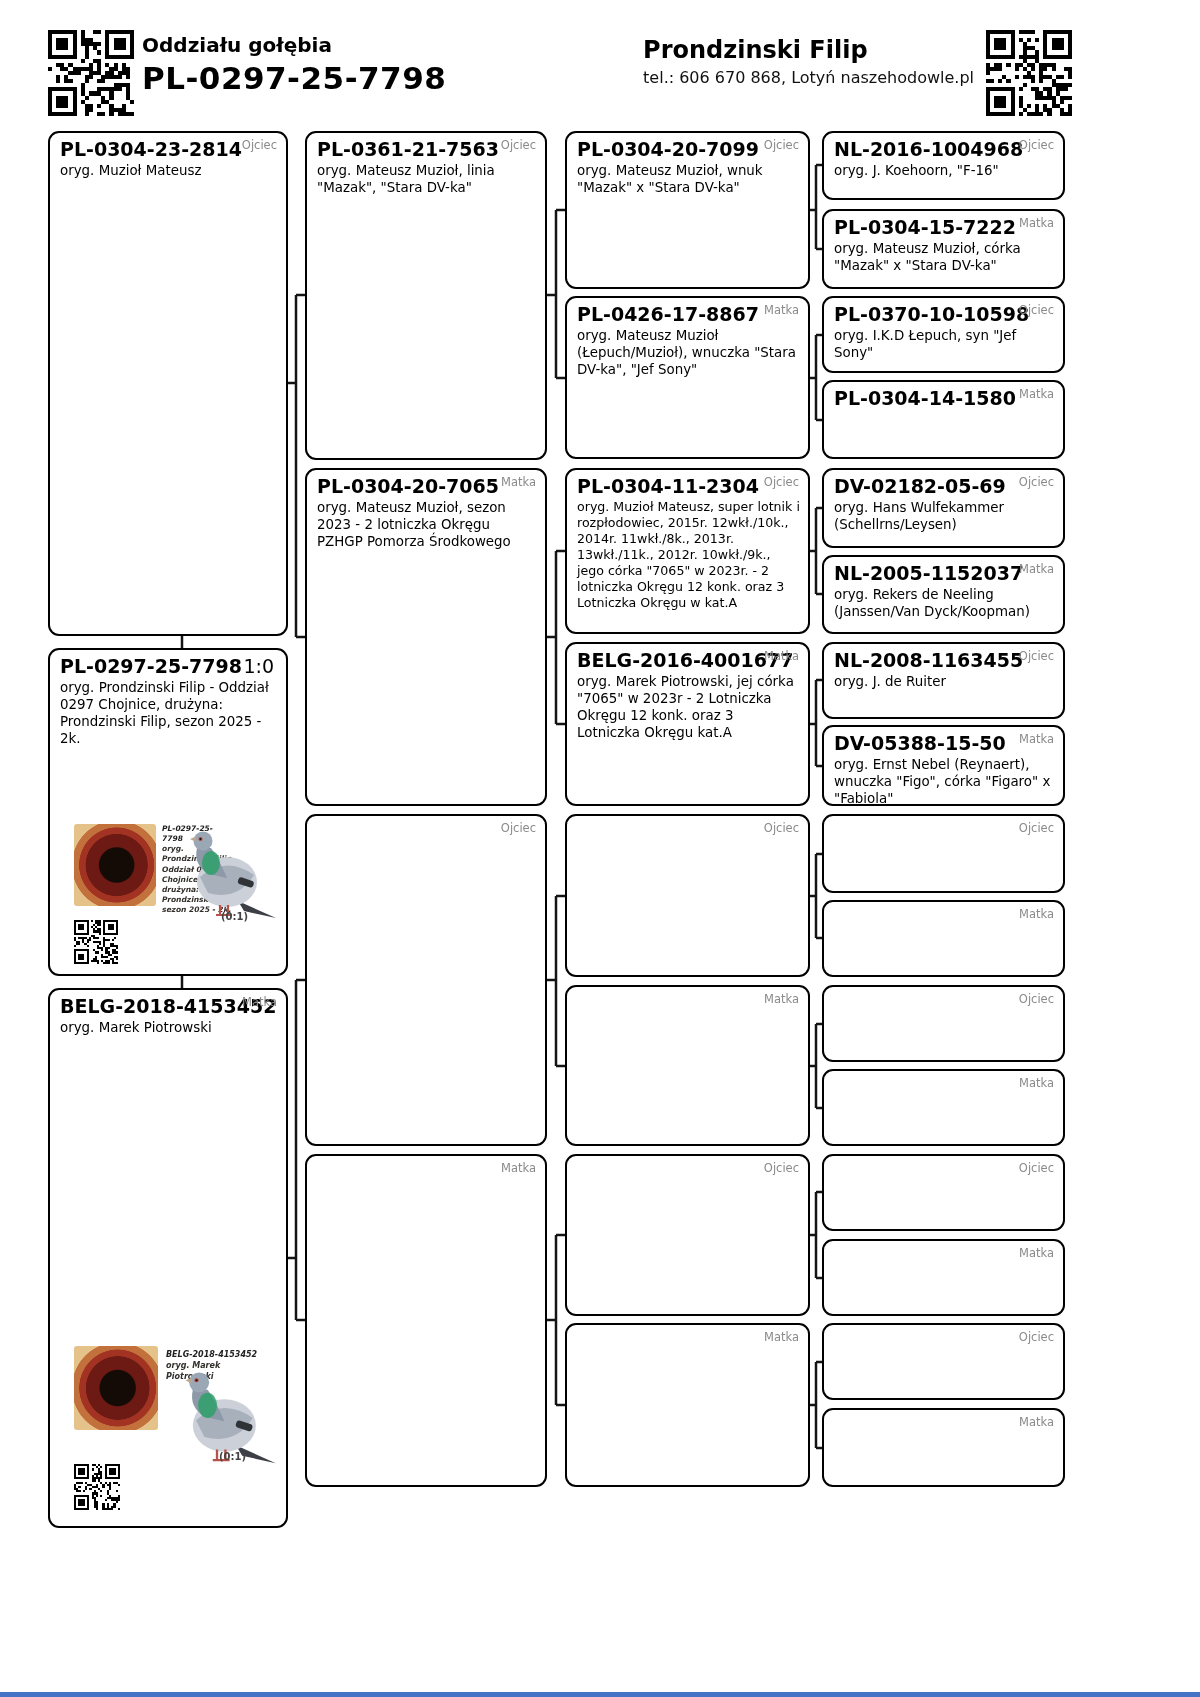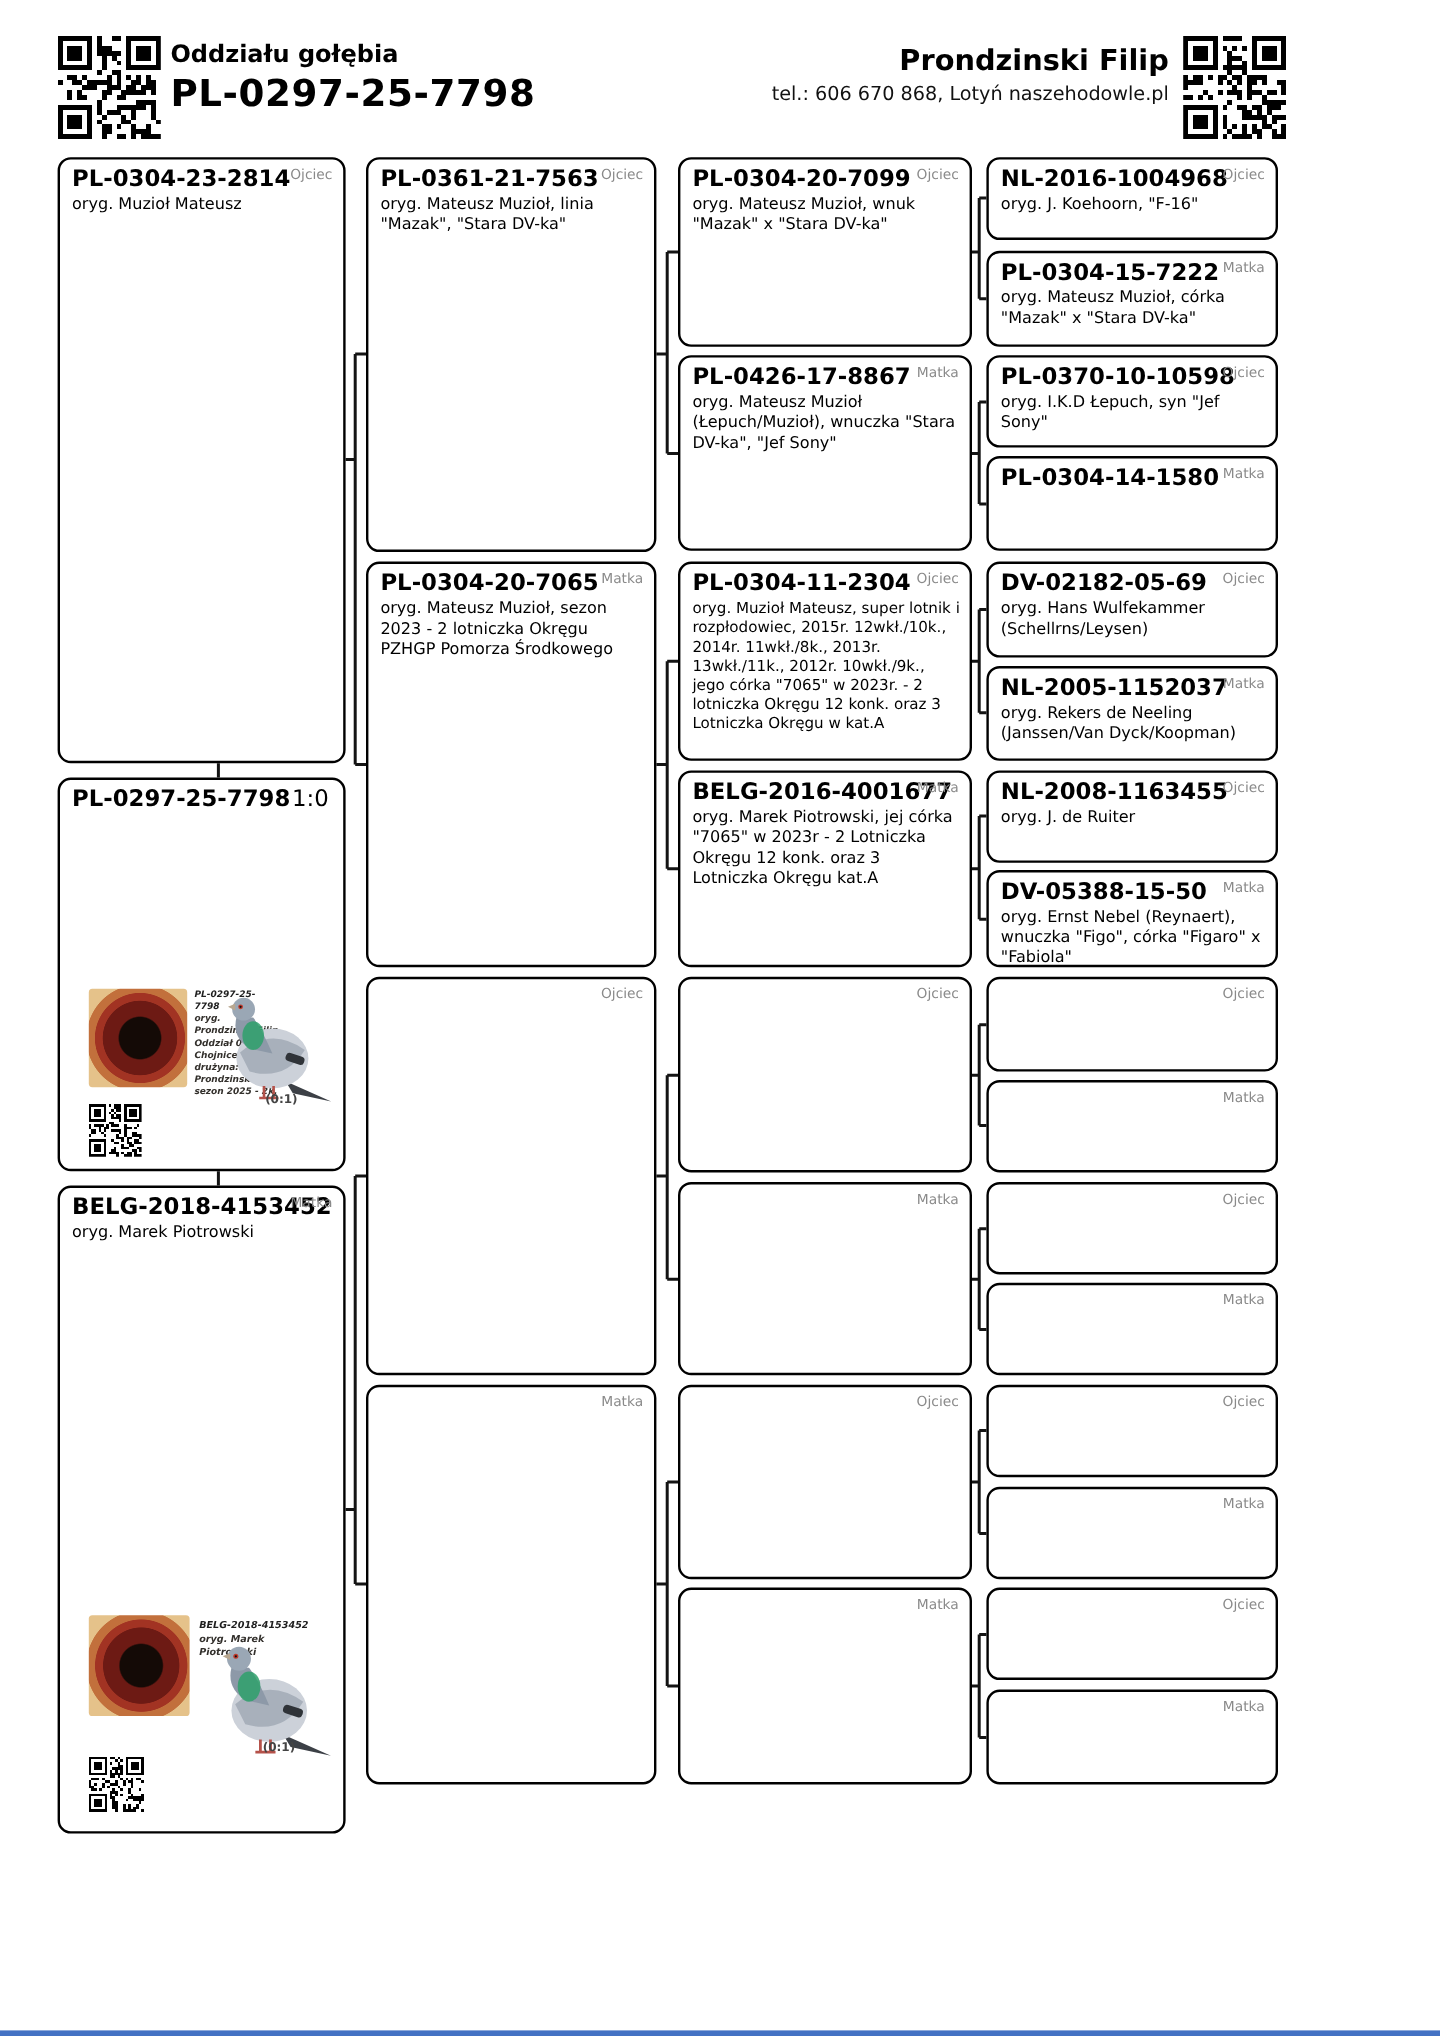--- a/index.html
+++ b/index.html
@@ -4,21 +4,21 @@
 <style>
   html,body{margin:0;padding:0;background:#fff;}
   #page{position:relative;width:1200px;height:1697px;background:#fff;
         font-family:"DejaVu Sans","Liberation Sans",sans-serif;color:#000;overflow:hidden;}
   
   .hdr-qr{position:absolute;top:30px;width:86px;height:86px;}
   #qr-left{left:48px;} #qr-right{left:986px;}
   .hdr-titleblock{position:absolute;left:142px;top:33px;}
   .hdr-doc-title{font-size:20px;font-weight:bold;}
   .hdr-ring{font-size:31px;font-weight:bold;letter-spacing:.5px;margin-top:3px;}
-  .hdr-right{position:absolute;right:226px;top:36px;text-align:right;}
+  .hdr-right{position:absolute;right:226px;top:36px;text-align:left;}
   .hdr-breeder{font-size:24px;font-weight:bold;}
   .hdr-contact{font-size:16px;margin-top:4px;color:#111;}
   
   .pbox{position:absolute;background:#fff;border:2.5px solid #000;border-radius:11px;
         padding:5px 8px 5px 10px;box-sizing:border-box;}
   .col1{left:48px;width:240px;}
   .col2{left:305px;width:242px;}
   .col3{left:565px;width:245px;}
   .col4{left:822px;width:243px;}
   .rank{position:absolute;top:5px;right:9px;font-size:11.5px;font-weight:normal;color:#8a8a8a;}
@@ -355,20 +355,21 @@
     <div class="rank">Ojciec</div>
     <div class="ring">PL-0304-23-2814</div>
     <div class="desc">oryg. Muzioł Mateusz</div>
   </div>
 
   <div class="pbox col1" style="top:648px;height:328px">
     <div class="title-row">
       <div class="ring">PL-0297-25-7798</div>
       <div class="score">1:0</div>
     </div>
+    <div class="desc">oryg. Prondzinski Filip - Oddział 0297 Chojnice, drużyna: Prondzinski Filip, sezon 2025 - 2k.</div>
     <div class="photo photo-subject">
       <div class="eye" style="left:4px;top:10px;width:82px;height:82px"></div>
       <div class="pcap" style="left:92px;top:10px;width:70px;font-size:7.5px">
         <div class="cap0">PL-0297-25-7798</div>
         <div>oryg. Prondzinski Filip</div>
         <div>Oddział 0297 Chojnice</div>
         <div>drużyna: Prondzinski Filip</div>
         <div>sezon 2025 - 2k.</div>
       </div>
       <svg style="position:absolute;right:0;top:0;width:100px;height:120px" viewBox="0 0 100 110">

